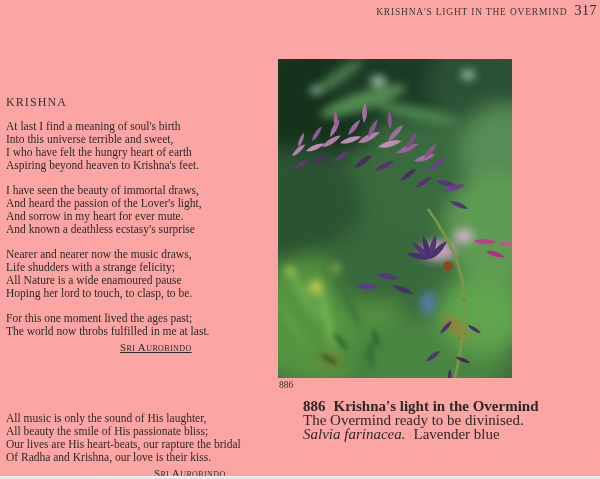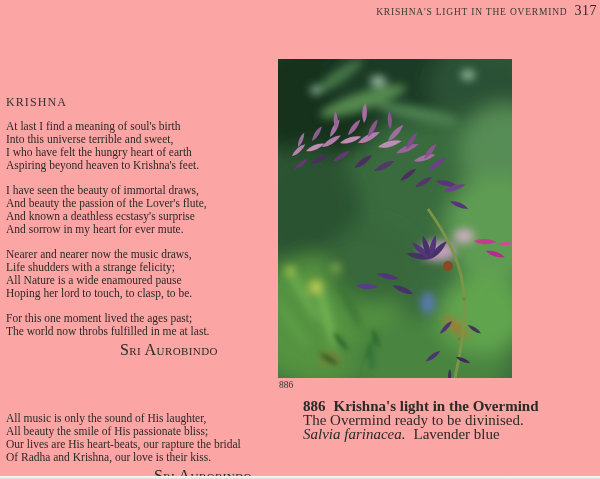--- a/index.html
+++ b/index.html
@@ -22,22 +22,22 @@
   }
   .page-num{
     font-size:14px;color:#2b2a26;letter-spacing:0.5px;
   }
   
   .poem{position:absolute;left:6px;top:95px;width:264px;}
   .poem-title{font-size:12px;letter-spacing:1.1px;margin-bottom:10px;color:#34332d;}
   .stanza{margin-bottom:12px;}
   .line{font-size:11.5px;line-height:13px;color:#2b2a26;}
   .attribution{
-    font-variant:small-caps;font-size:16px;letter-spacing:0.4px;
-    margin-top:3px;color:#2b2a26;
+    font-variant:small-caps;font-size:11px;letter-spacing:0.4px;
+    margin-top:3px;color:#2b2a26;text-decoration:underline;
   }
   .poem .attribution{padding-left:114px;}
   .quote{position:absolute;left:6px;top:412px;width:290px;}
   .quote .attribution{padding-left:148px;}
   
   .photo{
     position:absolute;left:278px;top:59px;width:234px;height:319px;
     overflow:hidden;background:#2e5535;
   }
   .photo svg{display:block;}
@@ -69,23 +69,23 @@
   <div class="poem">
     <div class="poem-title">KRISHNA</div>
     <div class="stanza">
       <div class="line">At last I find a meaning of soul's birth</div>
       <div class="line">Into this universe terrible and sweet,</div>
       <div class="line">I who have felt the hungry heart of earth</div>
       <div class="line">Aspiring beyond heaven to Krishna's feet.</div>
     </div>
     <div class="stanza">
       <div class="line">I have seen the beauty of immortal draws,</div>
-      <div class="line">And beauty the passion of the Lover's flute,</div>
+      <div class="line">And heard the passion of the Lover's light,</div>
+      <div class="line">And sorrow in my heart for ever mute.</div>
       <div class="line">And known a deathless ecstasy's surprise</div>
-      <div class="line">And sorrow in my heart for ever mute.</div>
     </div>
     <div class="stanza">
       <div class="line">Nearer and nearer now the music draws,</div>
       <div class="line">Life shudders with a strange felicity;</div>
       <div class="line">All Nature is a wide enamoured pause</div>
       <div class="line">Hoping her lord to touch, to clasp, to be.</div>
     </div>
     <div class="stanza" style="margin-bottom:0;">
       <div class="line">For this one moment lived the ages past;</div>
       <div class="line">The world now throbs fulfilled in me at last.</div>

